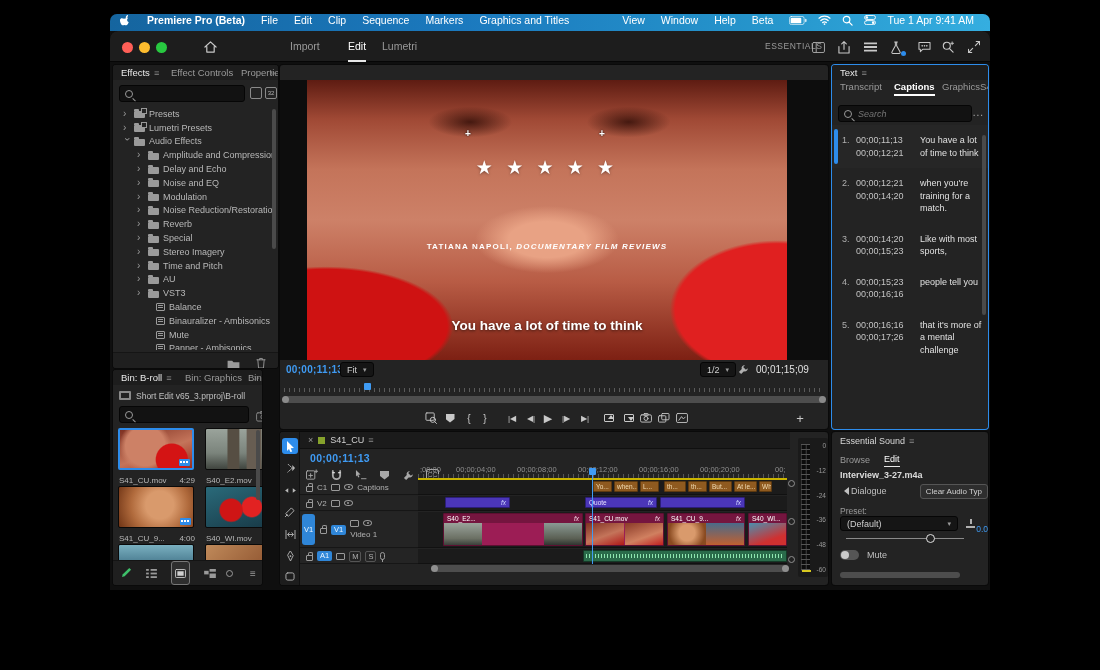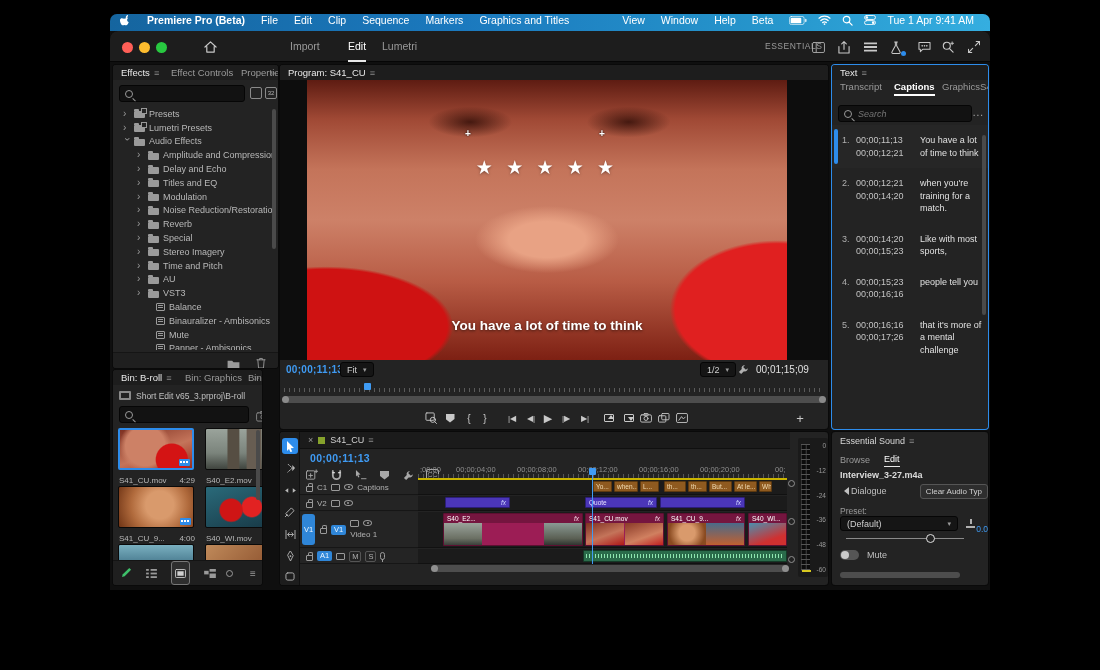--- a/index.html
+++ b/index.html
@@ -362,21 +362,21 @@
 
           <div class="tree-row d1">
             <span class="chev">›</span>
             <span class="ticon folder"></span>
             <span class="tlabel">Delay and Echo</span>
           </div>
 
           <div class="tree-row d1">
             <span class="chev">›</span>
             <span class="ticon folder"></span>
-            <span class="tlabel">Titles and EQ</span>
+            <span class="tlabel">Noise and EQ</span>
           </div>
 
           <div class="tree-row d1">
             <span class="chev">›</span>
             <span class="ticon folder"></span>
             <span class="tlabel">Modulation</span>
           </div>
 
           <div class="tree-row d1">
             <span class="chev">›</span>
@@ -560,28 +560,26 @@
                 <rect x="6" y="5" width="7" height="5" fill="#9a9a9a"></rect>
               </svg></span>
         <span class="zoomline">
               <span class="zoomdot"></span>
             </span>
         <span style="color:#9a9a9a;font-size:10px">≡</span>
       </div>
     </div>
 
     <div class="panel" style="left:170px;top:34px;width:548px;height:364px">
-      <div class="phead">
-        <span class="ptab on" style="left:8px"><span>Program: S41_CU</span><span class="ham">≡</span></span>
-      </div>
       <div class="viewer">
         <div class="frame">
           <span class="trkplus" style="left:158px;top:48px">+</span>
           <span class="trkplus" style="left:292px;top:48px">+</span>
           <div class="ovl stars">★ ★ ★ ★ ★</div>
+          <div class="ovl attr"><span>TATIANA NAPOLI, </span><span class="attr-it">DOCUMENTARY FILM REVIEWS</span></div>
           <div class="ovl cap">You have a lot of time to think</div>
         </div>
       </div>
       <div class="pm-bar">
         <span class="tc-blue" style="position:absolute;left:6px">00;00;11;13</span>
         <span class="dd" style="position:absolute;left:60px">
               <span>Fit</span>
               <span class="dar">▾</span>
             </span>
         <span class="dd" style="position:absolute;left:420px">

